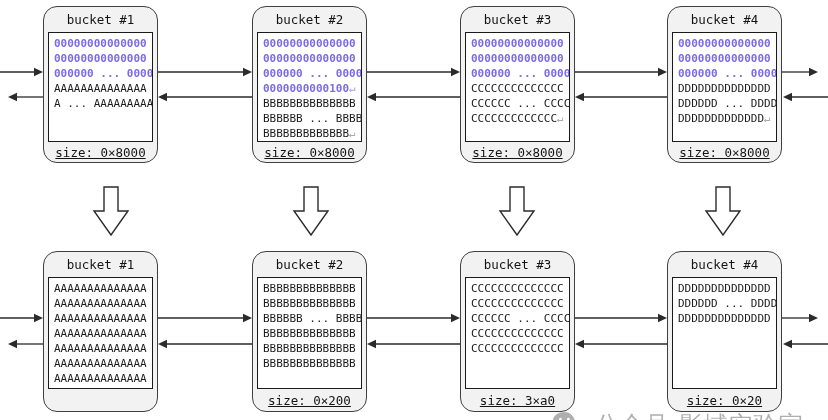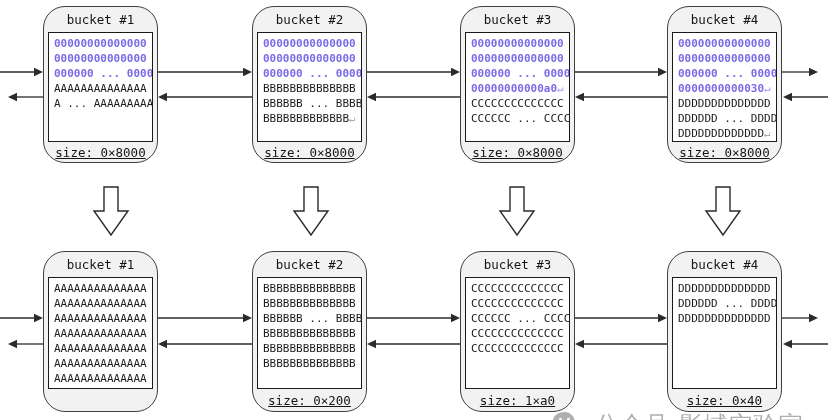--- a/index.html
+++ b/index.html
@@ -5,21 +5,21 @@
   html,body{margin:0;padding:0;background:#ffffff;}
   #canvas{
     position:relative;width:828px;height:420px;background:#ffffff;overflow:hidden;
     font-family:"DejaVu Sans Mono","Liberation Mono",monospace;
   }
   #arrows{position:absolute;left:0;top:0;pointer-events:none;}
   .bucket{
     position:absolute;width:115px;box-sizing:border-box;
     background:var(--bucket-fill,#f2f2f2);
     border:1.4px solid var(--bucket-border,#3f3f3f);
-    border-radius:22px;
+    border-radius:14px;
     display:flex;flex-direction:column;
   }
   .bucket-title{
     height:25px;display:flex;align-items:center;justify-content:center;
     font-size:12.5px;color:#141414;letter-spacing:0px;white-space:pre;
   }
   .bucket-body{
     margin:0 4px;background:#ffffff;border:1px solid #1a1a1a;
     padding:3px 22px 0 5px;box-sizing:border-box;overflow:hidden;
   }
@@ -143,45 +143,45 @@
           <div class="line">A ... AAAAAAAAAA</div>
         </div>
         <div class="bucket-size">size: 0×8000</div>
       </div>
       <div class="bucket" style="left: 252px; top: 6px; height: 157px;">
         <div class="bucket-title">bucket #2</div>
         <div class="bucket-body" style="height: 110px;">
           <div class="line hex">00000000000000</div>
           <div class="line hex">00000000000000</div>
           <div class="line hex">000000 ... 00000</div>
+          <div class="line hex">0000000000100<span class="ret hex-ret">↵</span></div>
           <div class="line">BBBBBBBBBBBBBB</div>
           <div class="line">BBBBBB ... BBBBB</div>
           <div class="line">BBBBBBBBBBBBB<span class="ret data-ret">↵</span></div>
         </div>
         <div class="bucket-size">size: 0×8000</div>
       </div>
       <div class="bucket" style="left: 460px; top: 6px; height: 157px;">
         <div class="bucket-title">bucket #3</div>
         <div class="bucket-body" style="height: 110px;">
           <div class="line hex">00000000000000</div>
           <div class="line hex">00000000000000</div>
           <div class="line hex">000000 ... 00000</div>
-          <div class="line hex">00000000000a0<span class="ret hex-ret">↵</span></div>
           <div class="line">CCCCCCCCCCCCCC</div>
           <div class="line">CCCCCC ... CCCCC</div>
+          <div class="line">CCCCCCCCCCCCC<span class="ret data-ret">↵</span></div>
         </div>
         <div class="bucket-size">size: 0×8000</div>
       </div>
       <div class="bucket" style="left: 667px; top: 6px; height: 157px;">
         <div class="bucket-title">bucket #4</div>
         <div class="bucket-body" style="height: 110px;">
           <div class="line hex">00000000000000</div>
           <div class="line hex">00000000000000</div>
           <div class="line hex">000000 ... 00000</div>
-          <div class="line hex">0000000000030<span class="ret hex-ret">↵</span></div>
           <div class="line">DDDDDDDDDDDDDD</div>
           <div class="line">DDDDDD ... DDDDD</div>
           <div class="line">DDDDDDDDDDDDD<span class="ret data-ret">↵</span></div>
         </div>
         <div class="bucket-size">size: 0×8000</div>
       </div>
     </div>
   <div id="bottom-row">
       <div class="bucket" style="left: 43px; top: 251px; height: 161px;">
         <div class="bucket-title">bucket #1</div>
@@ -209,30 +209,30 @@
       </div>
       <div class="bucket" style="left: 460px; top: 251px; height: 161px;">
         <div class="bucket-title">bucket #3</div>
         <div class="bucket-body" style="height: 112px;">
           <div class="line">CCCCCCCCCCCCCC</div>
           <div class="line">CCCCCCCCCCCCCC</div>
           <div class="line">CCCCCC ... CCCCC</div>
           <div class="line">CCCCCCCCCCCCCC</div>
           <div class="line">CCCCCCCCCCCCCC</div>
         </div>
-        <div class="bucket-size">size: 1×a0</div>
+        <div class="bucket-size">size: 3×a0</div>
       </div>
       <div class="bucket" style="left: 667px; top: 251px; height: 161px;">
         <div class="bucket-title">bucket #4</div>
         <div class="bucket-body" style="height: 112px;">
           <div class="line">DDDDDDDDDDDDDD</div>
           <div class="line">DDDDDD ... DDDDD</div>
           <div class="line">DDDDDDDDDDDDDD</div>
         </div>
-        <div class="bucket-size">size: 0×40</div>
+        <div class="bucket-size">size: 0×20</div>
       </div>
     </div>
 
   <div id="watermark">
     <svg width="34" height="28" viewBox="0 0 34 28">
       <g fill="#a2a2a2">
         <path d="M12.5 1C5.9 1 0.7 5.2 0.7 10.4c0 3 1.7 5.6 4.4 7.3l-1.1 3.4 3.9-2c1.1.3 2.3.5 3.6.5.3 0 .6 0 .9-.1-.2-.7-.3-1.4-.3-2.1 0-4.4 4.3-8 9.6-8 .3 0 .7 0 1 .1C21.8 4.7 17.6 1 12.5 1z"></path>
         <circle cx="8.4" cy="8.2" r="1.35" fill="#ffffff"></circle>
         <circle cx="16.4" cy="8.2" r="1.35" fill="#ffffff"></circle>
         <path d="M23.4 11.2c-5.3 0-9.6 3.3-9.6 7.4 0 4.1 4.3 7.4 9.6 7.4 1 0 2-.1 2.9-.4l3.2 1.7-.9-2.8c2.2-1.4 3.7-3.5 3.7-5.9 0-4.1-4.3-7.4-8.9-7.4z"></path>

